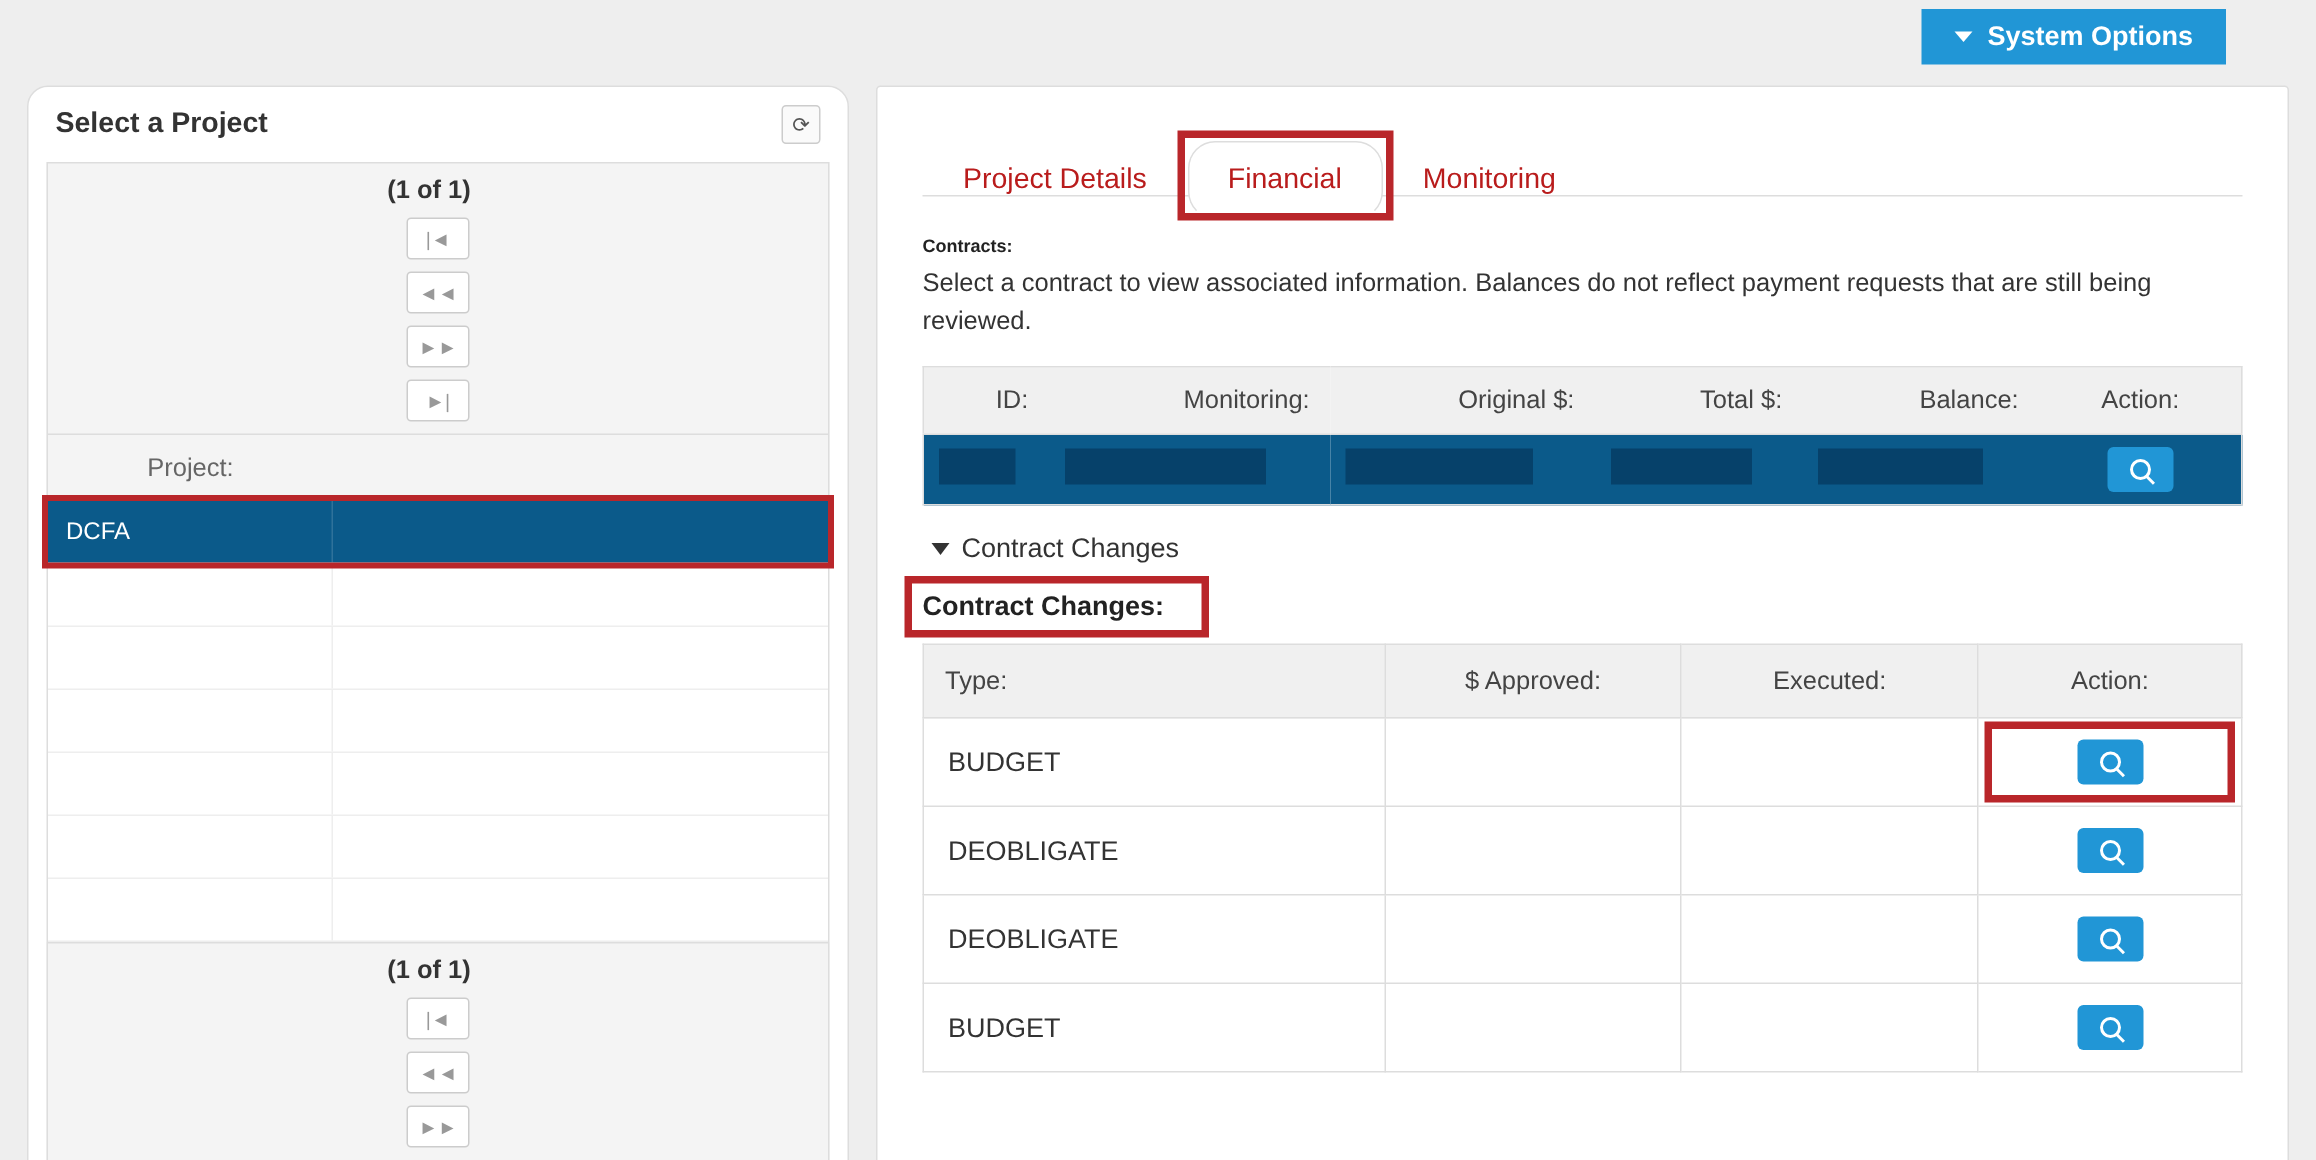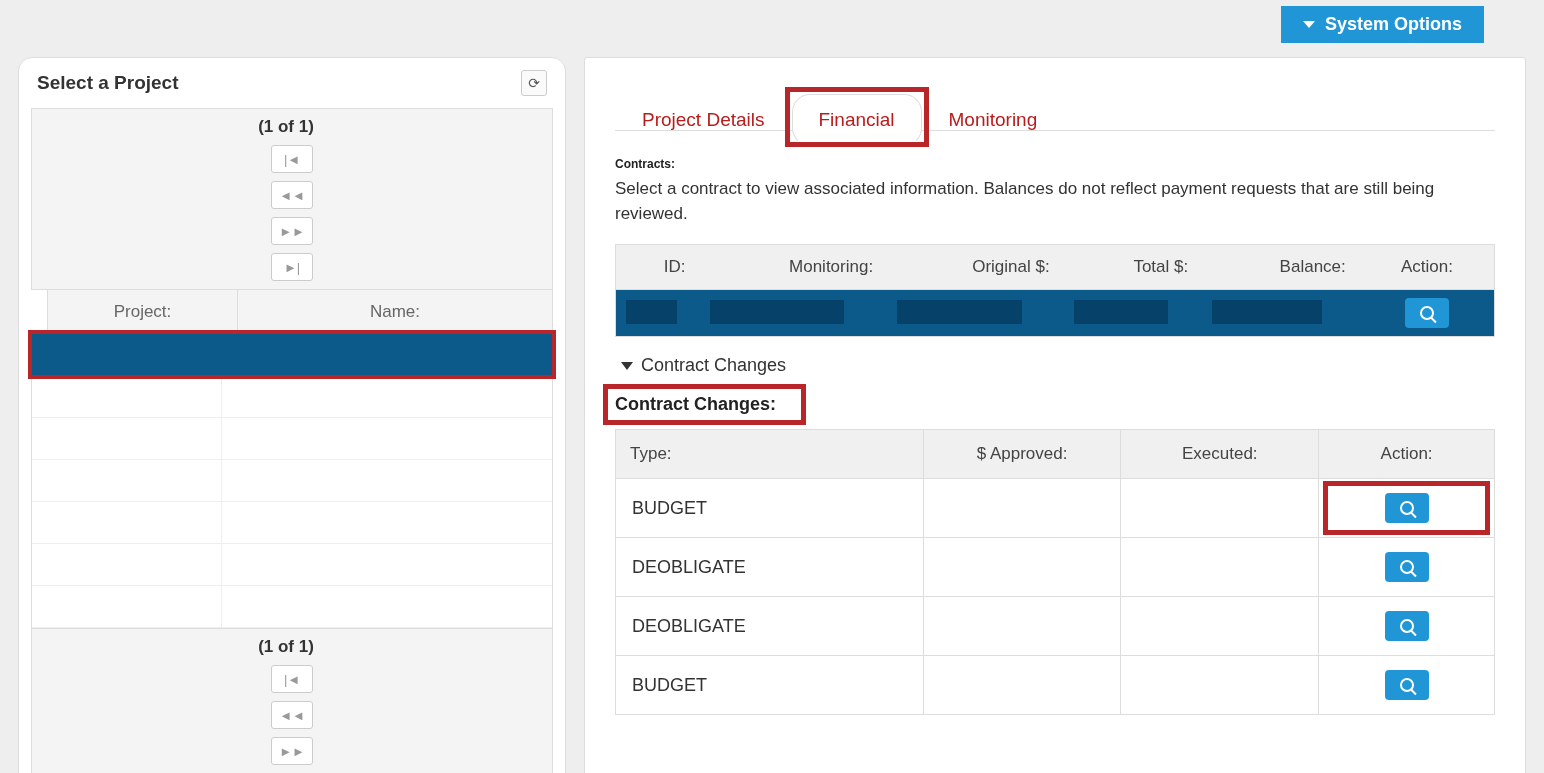--- a/index.html
+++ b/index.html
@@ -16,21 +16,21 @@
 .panel-header { display: flex; justify-content: space-between; align-items: center; padding: 12px 18px; }
 .panel-title { font-size: 19px; font-weight: 700; color: #333; }
 .refresh-btn { width: 26px; height: 26px; border: 1px solid #ccc; border-radius: 3px; background: #fafafa; cursor: pointer; display: flex; align-items: center; justify-content: center; }
 .refresh-icon { font-size: 14px; color: #555; }
 
 .project-table-wrap { padding: 0 12px 12px 12px; }
 .pager-row { background: #f4f4f4; border: 1px solid #ddd; display: flex; align-items: center; justify-content: center; gap: 8px; padding: 8px; flex-direction: column; }
 .pager-label { font-weight: 700; font-size: 17px; color: #333; margin-right: 12px; }
 .pager-btn { width: 42px; height: 28px; border: 1px solid #ccc; background: #fff; border-radius: 3px; color: #999; cursor: pointer; font-size: 13px; }
 
-.proj-head { display: flex; background: #f4f4f4; border-left: 1px solid #ddd; border-right: 1px solid #ddd; margin-left: 16px; }
+.proj-head { display: flex; background: #f4f4f4; border-left: 1px solid #ddd; border-right: 1px solid #ddd; }
 .proj-head-cell { padding: 12px; text-align: center; color: #666; font-size: 17px; border-right: 1px solid #ddd; }
 .proj-head-cell:last-child { border-right: none; }
 .proj-col1 { width: 190px; }
 .proj-col2 { flex: 1; }
 
 .proj-body { border-left: 1px solid #ddd; border-right: 1px solid #ddd; }
 .proj-row { display: flex; height: 42px; border-bottom: 1px solid #eee; background: #fff; }
 .proj-row.selected { background: #0b5a8a; color: #fff; }
 .proj-cell { padding: 8px 12px; border-right: 1px solid #eee; display: flex; align-items: center; font-size: 16px; }
 .proj-row.selected .proj-cell { border-right-color: rgba(255,255,255,0.15); }
@@ -103,25 +103,25 @@
       <div class="pager-row">
         <span class="pager-label">(1 of 1)</span>
         <button class="pager-btn">|◄</button>
         <button class="pager-btn">◄◄</button>
         <button class="pager-btn">►►</button>
         <button class="pager-btn">►|</button>
       </div>
 
       <div class="proj-head">
         <div class="proj-head-cell proj-col1">Project:</div>
-        <div class="proj-head-cell proj-col2">Name:</div>
       </div>
 
       <div class="proj-body">
         <div class="proj-row selected highlight-red">
+          <div class="proj-cell proj-col1">DCFA</div>
           <div class="proj-cell proj-col2"></div>
         </div>
         <div class="proj-row">
             <div class="proj-cell proj-col1"></div>
             <div class="proj-cell proj-col2"></div>
           </div>
         <div class="proj-row">
             <div class="proj-cell proj-col1"></div>
             <div class="proj-cell proj-col2"></div>
           </div>

